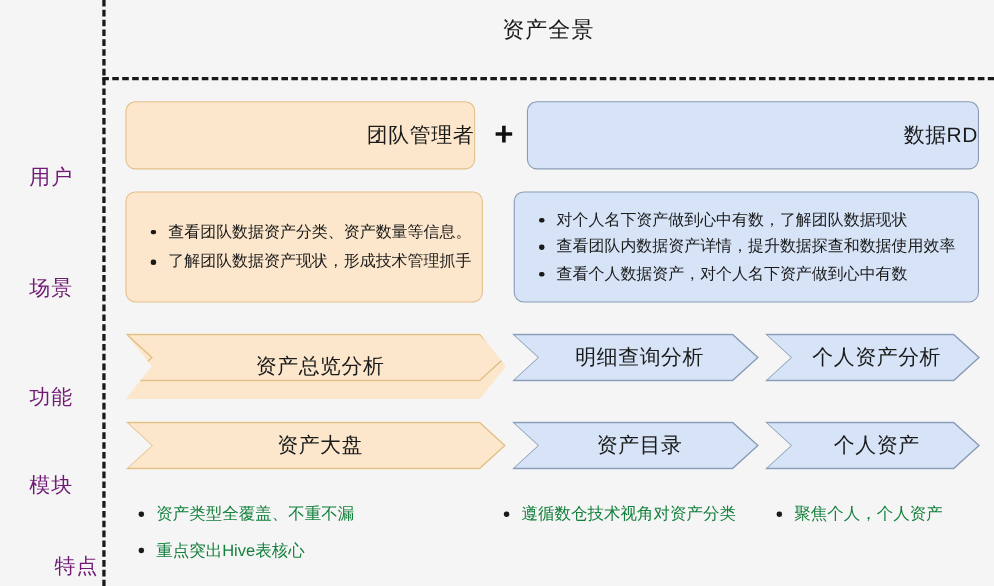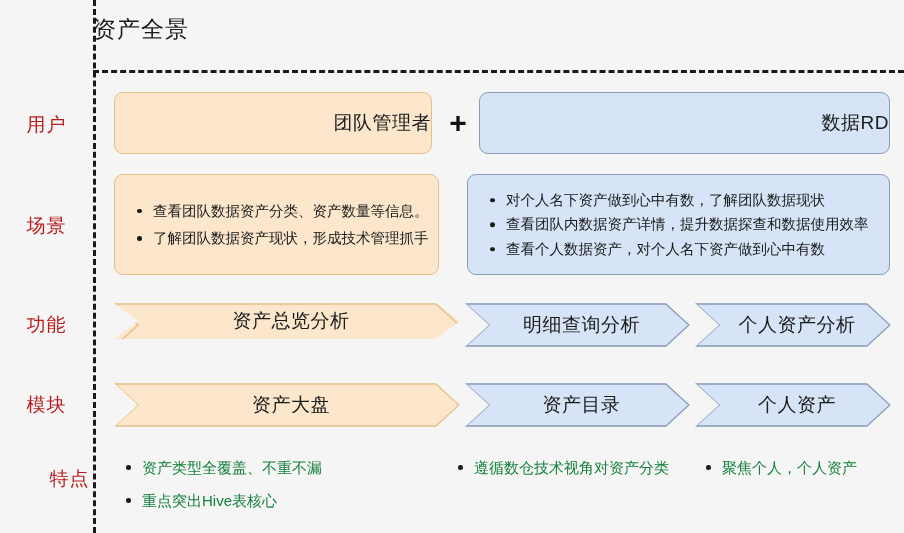--- a/index.html
+++ b/index.html
@@ -35,34 +35,36 @@
     height: 0;
     border-top: 3px dashed #1a1a1a;
   }
 
   
   .title {
     position: absolute;
     left: 93px;
     top: 14px;
     width: 811px;
-    font-size: 23px;
+    text-align: center;
+    font-size: 20px;
     color: #1a1a1a;
     letter-spacing: 1px;
   }
 
   
   .row-label {
     position: absolute;
     left: 0;
     width: 93px;
     text-align: center;
     font-size: 19px;
-    color: #b91c1c;
+    color: #701a75;
     letter-spacing: 1px;
+    margin-top: 36px;
   }
   .lbl-user    { top: 112px; }
   .lbl-scene   { top: 213px; }
   .lbl-func    { top: 312px; }
   .lbl-module  { top: 392px; }
   .lbl-feature { top: 466px; padding-left: 23px; }
 
   
   .rbox {
     position: absolute;
@@ -153,21 +155,21 @@
   .chev .chev-label {
     font-size: 19px;
     color: #1a1a1a;
     letter-spacing: 0.5px;
     transform: translateX(4px);
   }
   .chev.orange { background: #fce7cc; }
   .chev.blue   { background: #d7e4f8; }
 
   
-  .f1 { left: 114px; top: 303px; width: 346px; height: 36px; }
+  .f1 { left: 114px; top: 303px; width: 346px; height: 60px; }
   .f2 { left: 465px; top: 303px; width: 225px; height: 44px; }
   .f3 { left: 695px; top: 303px; width: 196px; height: 44px; }
 
   
   .m1 { left: 114px; top: 383px; width: 346px; height: 44px; }
   .m2 { left: 465px; top: 383px; width: 225px; height: 44px; }
   .m3 { left: 695px; top: 383px; width: 196px; height: 44px; }
 
   
   .feat {

